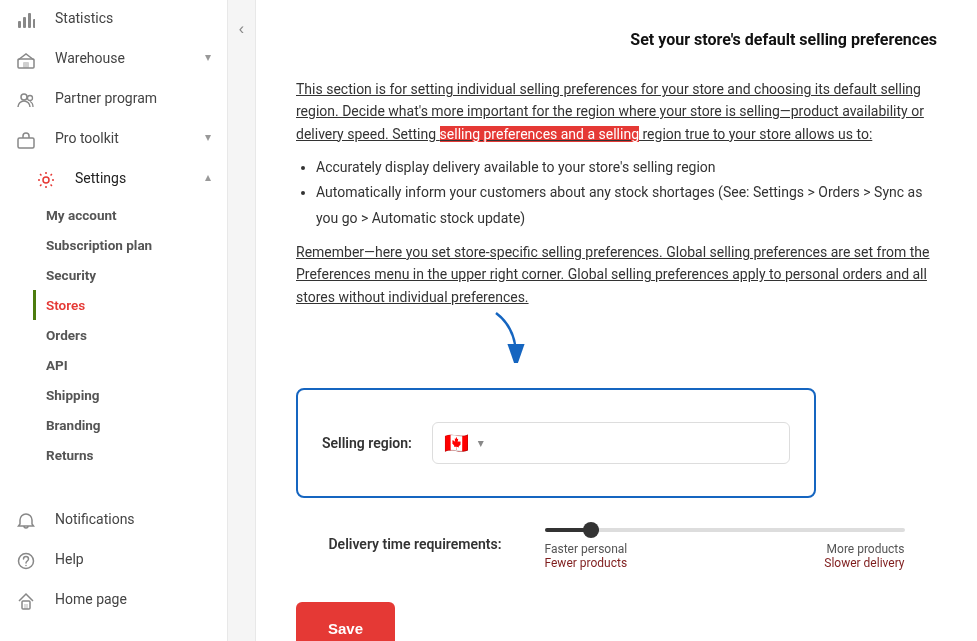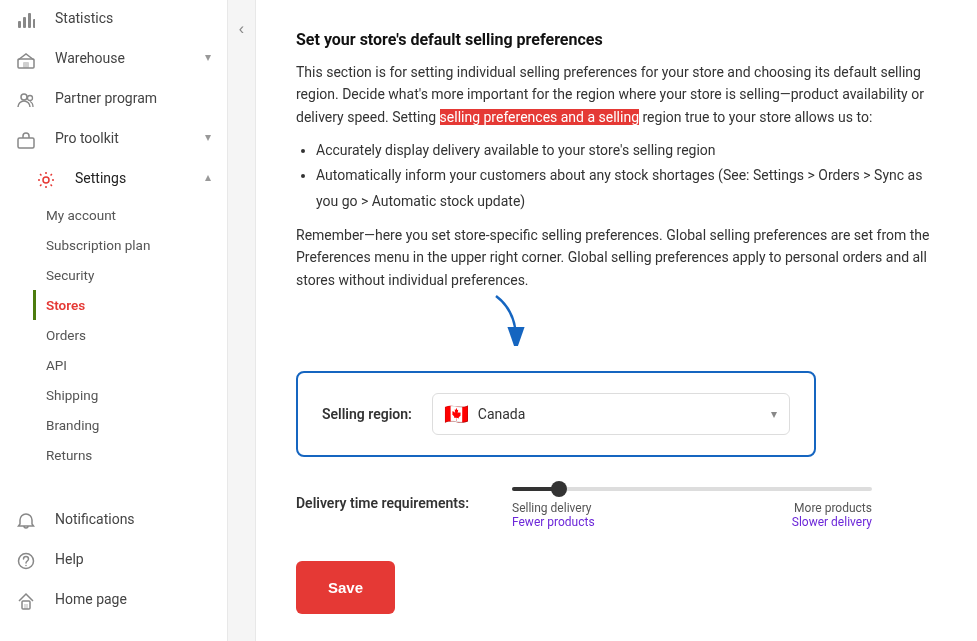--- a/index.html
+++ b/index.html
@@ -5,55 +5,55 @@
     * { box-sizing: border-box; margin: 0; padding: 0; }
     body { font-family: -apple-system, BlinkMacSystemFont, 'Segoe UI', Roboto, sans-serif; display: flex; height: 641px; overflow: hidden; background: #fff; font-size: 14px; color: #333; }
 
     
     .sidebar { width: 228px; min-width: 228px; background: #fff; border-right: 1px solid #e8e8e8; display: flex; flex-direction: column; overflow-y: auto; padding-bottom: 20px; }
     .sidebar-item { display: flex; padding: 10px 16px; cursor: pointer; color: #444; gap: 19px; font-size: 14px; }
     .sidebar-item .icon { width: 20px; height: 20px; display: flex; align-items: center; justify-content: center; flex-shrink: 0; }
     .sidebar-item .chevron { margin-left: auto; color: #999; font-size: 12px; }
     .sidebar-item.active-parent { font-weight: 400; color: #222; padding-left: 36px; }
     .sidebar-sub { padding-left: 46px; }
-    .sidebar-sub-item { padding: 7px 16px 7px 0; cursor: pointer; color: #555; display: block; font-size: 13.5px; }
+    .sidebar-sub-item { padding: 7px 16px 7px 0; cursor: pointer; color: #555; display: block; font-size: 13.5px; font-weight: bold; }
     .sidebar-sub-item.active { color: #e53935; font-weight: 600; border-left: 3px solid #4d7c0f; padding-left: 10px; margin-left: -13px; }
 
     
     .settings-icon { color: #e53935; }
 
     
     .main-wrapper { display: flex; flex: 1; overflow: hidden; }
     .collapse-btn { width: 28px; background: #f5f5f5; border: none; border-right: 1px solid #e8e8e8; cursor: pointer; display: flex; align-items: flex-start; justify-content: center; padding-top: 20px; color: #888; font-size: 16px; }
     .content { flex: 1; padding: 30px 40px; overflow-y: auto; background: #fff; }
 
     
-    .content h2 { font-size: 16px; font-weight: 700; color: #111; margin-bottom: 12px; }
-    .content p { font-size: 14px; line-height: 1.6; color: #333; margin-bottom: 10px; }
+    .content h2 { font-size: 16px; font-weight: 700; color: #111; margin-bottom: 29px; text-align: right; }
+    .content p { font-size: 14px; line-height: 1.6; color: #333; margin-bottom: 10px; text-decoration: underline; }
     .highlight { background: #e53935; color: #fff; }
     .content ul { padding-left: 20px; margin: 10px 0; }
     .content ul li { font-size: 14px; line-height: 1.8; color: #333; }
 
     
-    .selling-region-box { border: 2.5px solid #1565c0; border-radius: 8px; padding: 20px 24px; margin: 20px 0; display: flex; align-items: center; gap: 20px; max-width: 520px; }
+    .selling-region-box { border: 2.5px solid #1565c0; border-radius: 8px; padding: 32px 24px; margin: 20px 0; display: flex; align-items: center; gap: 20px; max-width: 520px; }
     .selling-region-label { font-size: 14px; font-weight: 600; color: #333; white-space: nowrap; }
     .selling-region-select { display: flex; align-items: center; border: 1px solid #ddd; border-radius: 6px; padding: 8px 12px; flex: 1; cursor: pointer; background: #fff; gap: 8px; }
     .flag { font-size: 20px; }
     .select-text { font-size: 14px; color: #333; flex: 1; }
     .select-chevron { color: #888; font-size: 12px; }
 
     
-    .delivery-row { display: flex; align-items: center; gap: 16px; margin: 16px 0 8px 0; }
+    .delivery-row { display: flex; align-items: center; gap: 16px; margin: 16px 0 8px 0; justify-content: center; }
     .delivery-label { font-size: 14px; font-weight: 600; color: #333; width: 200px; }
     .slider-container { flex: 1; max-width: 360px; }
     .slider-track { position: relative; height: 4px; background: #ddd; border-radius: 2px; margin: 10px 0; }
     .slider-fill { position: absolute; left: 0; top: 0; height: 100%; width: 15%; background: #333; border-radius: 2px; }
     .slider-thumb { position: absolute; left: 13%; top: 50%; transform: translate(-50%, -50%); width: 16px; height: 16px; border-radius: 50%; background: #333; }
     .slider-labels { display: flex; justify-content: space-between; font-size: 12px; color: #555; margin-top: 4px; }
-    .slider-labels-bottom { display: flex; justify-content: space-between; font-size: 12px; color: #6d28d9; }
+    .slider-labels-bottom { display: flex; justify-content: space-between; font-size: 12px; color: #7f1d1d; }
 
     
     .save-btn { background: #e53935; color: #fff; border: none; border-radius: 6px; padding: 18px 32px; font-size: 15px; font-weight: 600; cursor: pointer; margin-top: 24px; }
     .icon-shape { font-size: 18px; color: #888; }
   </style>
 </head>
 <body>
 
 <div class="sidebar">
 
@@ -189,36 +189,35 @@
         </defs>
         <path d="M30 5 Q50 20 50 48" stroke="#1565c0" stroke-width="2.5" fill="none" marker-end="url(#arrowhead)"></path>
       </svg>
     </div>
 
     
     <div class="selling-region-box">
       <span class="selling-region-label">Selling region:</span>
       <div class="selling-region-select">
         <span class="flag">🇨🇦</span>
-        <span class="select-text">Canada</span>
         <span class="select-chevron">▾</span>
       </div>
     </div>
 
     
     <div class="delivery-row">
       <span class="delivery-label">Delivery time requirements:</span>
       <div class="slider-container">
         <div class="slider-track">
           <div class="slider-fill"></div>
           <div class="slider-thumb"></div>
         </div>
         <input type="range" min="0" max="100" value="15" style="position: absolute; opacity: 0; width: 360px; margin-top: -24px;">
         <div class="slider-labels">
-          <span>Selling delivery</span>
+          <span>Faster personal</span>
           <span>More products</span>
         </div>
         <div class="slider-labels-bottom">
           <span>Fewer products</span>
           <span>Slower delivery</span>
         </div>
       </div>
     </div>
 
     <button class="save-btn">Save</button>

